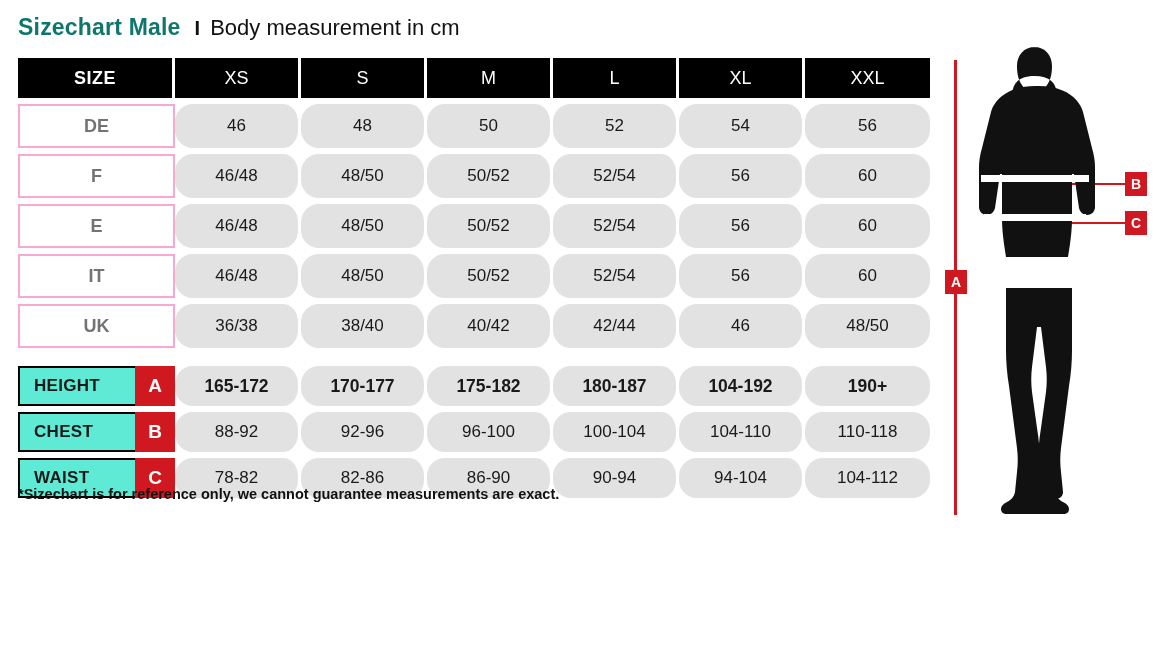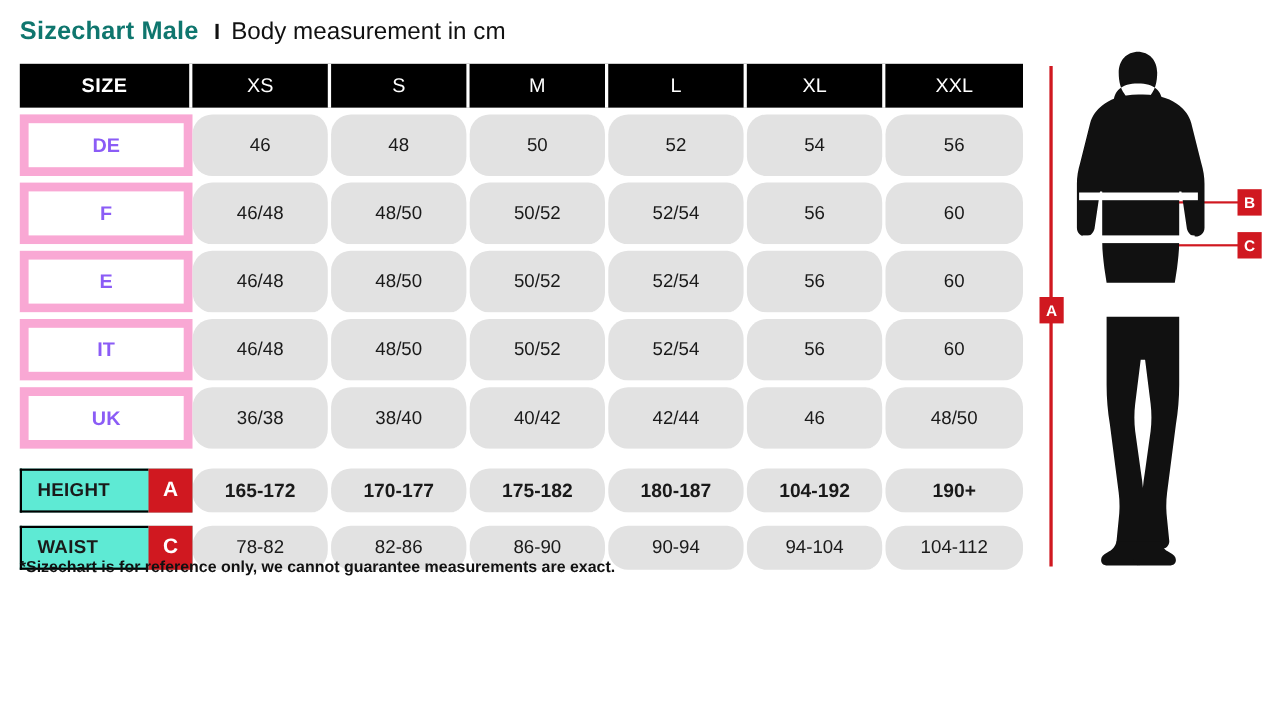--- a/index.html
+++ b/index.html
@@ -82,22 +82,22 @@
     border-right: 3px solid #ffffff;
   }
   .hdr.size-label {
     font-weight: bold;
     letter-spacing: 0.5px;
   }
   .hdr:last-child { border-right: none; }
 
   
   .lbl-country {
-    border: 8px solid #f9a8d4;
-    color: #8b5cf6;
+    border: 2px solid #f9a8d4;
+    color: #737373;
     font-weight: bold;
     font-size: 18px;
     background: #ffffff;
   }
 
   
   .data {
     background: #e2e2e2;
     border-right: 3px solid #ffffff;
     color: #1a1a1a;
@@ -141,21 +141,21 @@
     display: flex;
     align-items: center;
     justify-content: center;
     box-sizing: border-box;
   }
 
   
   .footnote {
     position: absolute;
     left: 18px;
-    top: 508px;
+    top: 486px;
     font-size: 14.5px;
     font-weight: bold;
     color: #111;
   }
 
   
   .figure-area {
     position: absolute;
     left: 930px;
     top: 45px;
@@ -348,20 +348,34 @@
           <td class="cell data bold">170-177</td>
           <td class="cell data bold">175-182</td>
           <td class="cell data bold">180-187</td>
           <td class="cell data bold">104-192</td>
           <td class="cell data bold">190+</td>
         </tr>
         <tr class="spacer-row">
             <td colspan="7"></td>
           </tr>
 
+        <tr>
+          <td class="meas-label">
+            <div class="meas-inner">
+              <div class="meas-text">CHEST</div>
+              <div class="meas-badge">B</div>
+            </div>
+          </td>
+          <td class="cell data">88-92</td>
+          <td class="cell data">92-96</td>
+          <td class="cell data">96-100</td>
+          <td class="cell data">100-104</td>
+          <td class="cell data">104-110</td>
+          <td class="cell data">110-118</td>
+        </tr>
         <tr class="spacer-row">
             <td colspan="7"></td>
           </tr>
 
         <tr>
           <td class="meas-label">
             <div class="meas-inner">
               <div class="meas-text">WAIST</div>
               <div class="meas-badge">C</div>
             </div>

